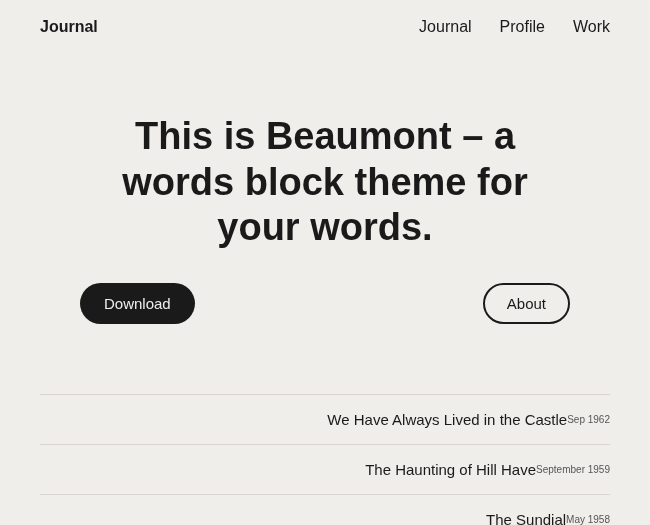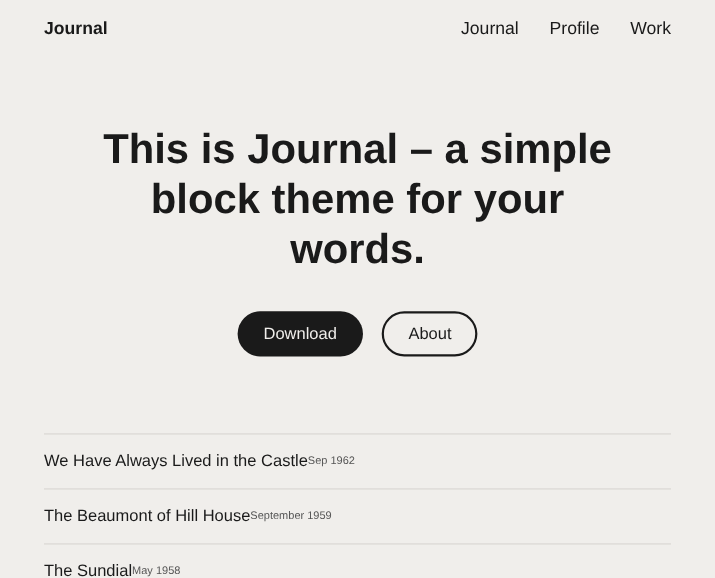--- a/index.html
+++ b/index.html
@@ -50,21 +50,21 @@
     .hero h1 {
       font-size: 38px;
       font-weight: 800;
       line-height: 1.2;
       color: #1a1a1a;
       margin-bottom: 32px;
     }
 
     .hero-buttons {
       display: flex;
-      justify-content: center;
+      justify-content: space-between;
       gap: 17px;
     }
 
     .btn-download {
       background-color: #1a1a1a;
       color: #f0eeeb;
       border: none;
       border-radius: 50px;
       padding: 12px 24px;
       font-size: 15px;
@@ -82,21 +82,21 @@
       font-weight: 400;
       cursor: pointer;
     }
 
     .book-list {
       padding: 20px 40px 0;
     }
 
     .book-item {
       display: flex;
-      justify-content: flex-start;
+      justify-content: flex-end;
       align-items: center;
       padding: 16px 0;
       border-top: 1px solid #d8d5d1;
     }
 
     .book-item:last-child {
       border-bottom: 1px solid #d8d5d1;
     }
 
     .book-title {
@@ -117,33 +117,33 @@
 <header>
   <div class="logo">Journal</div>
   <nav>
     <a href="#">Journal</a>
     <a href="#">Profile</a>
     <a href="#">Work</a>
   </nav>
 </header>
 
 <section class="hero">
-  <h1>This is Journal – a simple block theme for your words.</h1>
+  <h1>This is Beaumont – a words block theme for your words.</h1>
   <div class="hero-buttons">
     <button class="btn-download">Download</button>
     <button class="btn-about">About</button>
   </div>
 </section>
 
 <div class="book-list" id="book-list-container">
 <div class="book-item">
       <span class="book-title">We Have Always Lived in the Castle</span>
       <span class="book-date">Sep 1962</span>
     </div>
     <div class="book-item">
-      <span class="book-title">The Beaumont of Hill House</span>
+      <span class="book-title">The Haunting of Hill Have</span>
       <span class="book-date">September 1959</span>
     </div>
     <div class="book-item">
       <span class="book-title">The Sundial</span>
       <span class="book-date">May 1958</span>
     </div>
   </div>
 
 </body></html>

